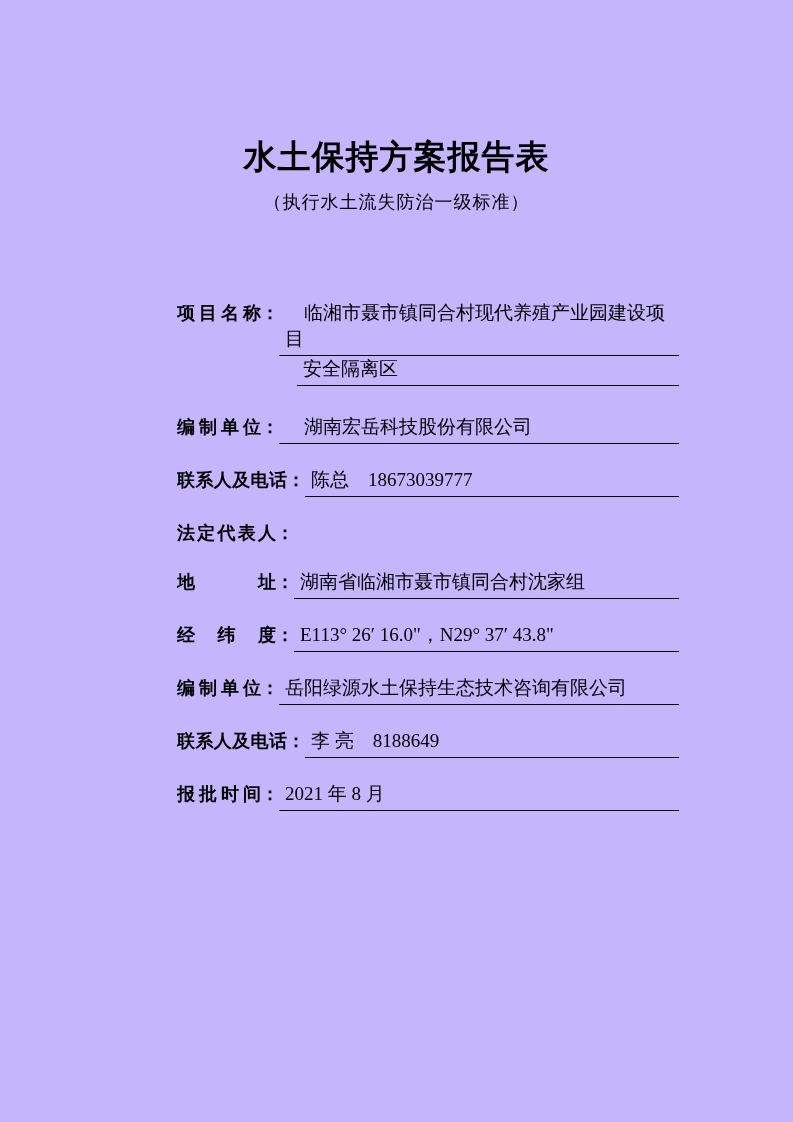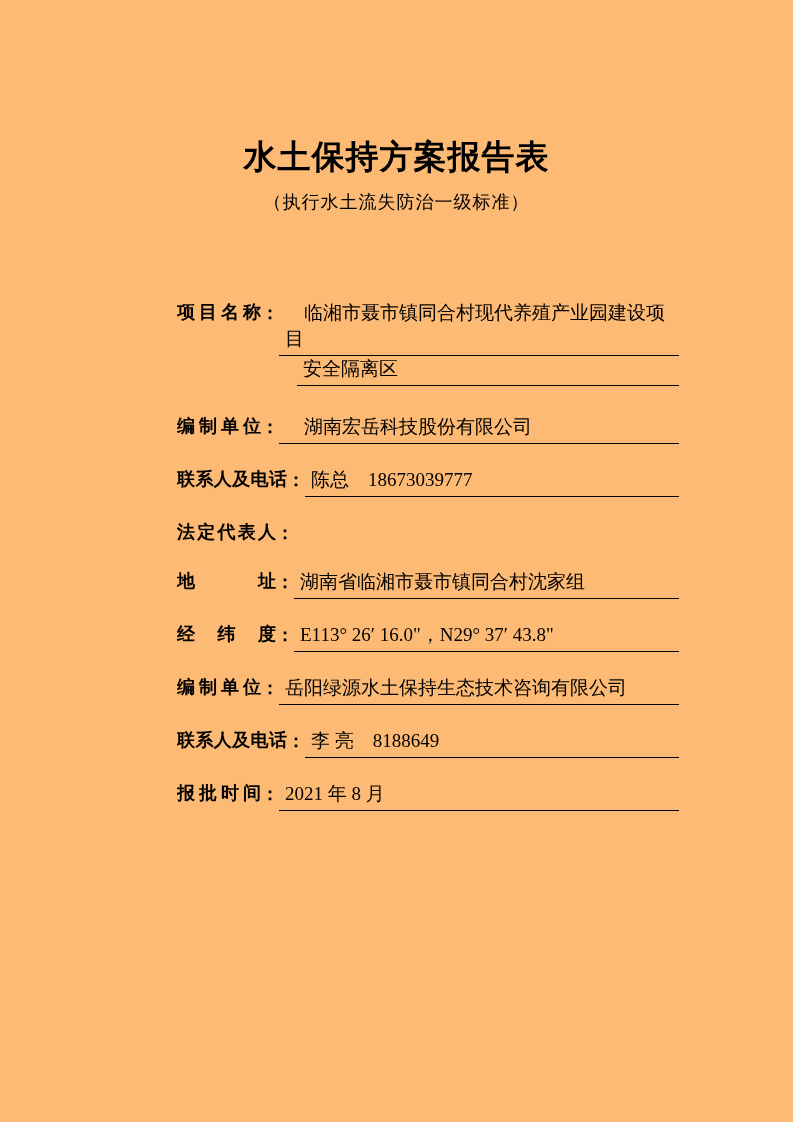--- a/index.html
+++ b/index.html
@@ -2,21 +2,21 @@
 <html><head>
 <meta charset="utf-8">
 <style>
   * { margin: 0; padding: 0; box-sizing: border-box; }
   html, body { background: #ffffff; }
   .page {
     position: relative;
     width: 793px;
     height: 1122px;
     margin: 0 auto;
-    background: #fdba74;
+    background: #c4b5fd;
     color: #000000;
     font-family: "Liberation Serif", "DejaVu Serif", serif;
     overflow: hidden;
   }
   .title {
     margin-top: 134px;
     text-align: center;
     font-size: 33px;
     line-height: 46px;
     font-weight: 700;
@@ -38,21 +38,21 @@
     display: flex;
     align-items: flex-start;
     font-size: 19px;
     line-height: 26px;
     margin-bottom: 23px;
   }
   .row.tall { margin-bottom: 28px; }
   .lbl {
     flex: none;
     display: inline-block;
-    font-family: Liberation Mono, monospace;
+    font-family: Liberation Sans, sans-serif;
     font-weight: 700;
     font-size: 18px;
     line-height: 26px;
     text-align: justify;
     text-align-last: justify;
     -moz-text-align-last: justify;
     white-space: nowrap;
     overflow: hidden;
   }
   .w4 { width: 84px; }

